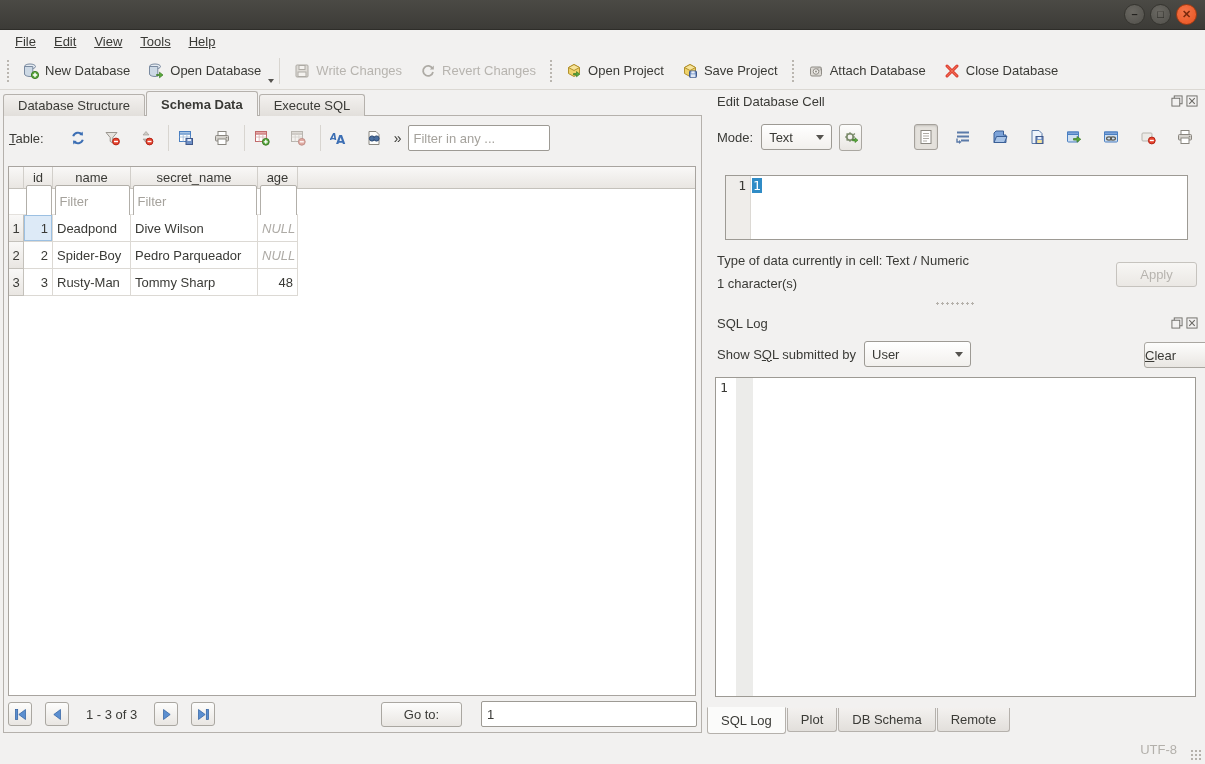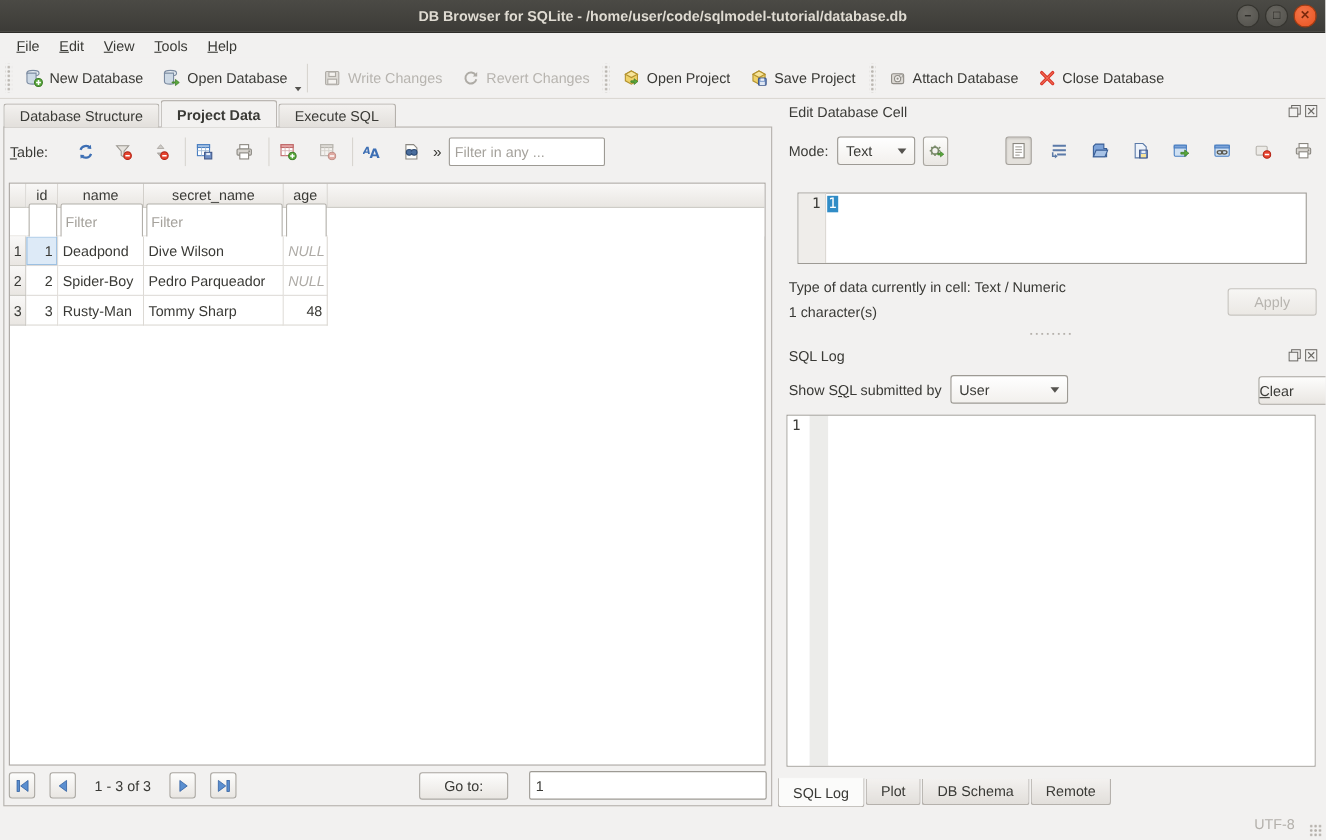--- a/index.html
+++ b/index.html
@@ -12,21 +12,21 @@
     display:flex; align-items:center; justify-content:center; }
   #titlebar .title { color:#dfdbd2; font-weight:bold; font-size:13px; }
   .winbtns { position:absolute; right:8px; top:4px; display:flex; gap:5px; }
   .winbtn { width:21px; height:21px; border-radius:50%; background:radial-gradient(circle at 40% 35%, #6a6862, #504f4a);
     border:1px solid #35342f; color:#23221e; display:flex; align-items:center; justify-content:center;
     font-size:11px; font-weight:bold; line-height:1; }
   .winbtn.close { background:radial-gradient(circle at 40% 35%, #f4764a, #e9521f); border-color:#a33b12; color:#7c2a0d; }
 
   
   #menubar { position:absolute; left:0; top:30px; width:1205px; height:22px; background:#f2f1f0;
-    display:flex; align-items:center; padding-left:6px; }
+    display:flex; align-items:center; padding-left:6px;text-decoration:underline; }
   .menu-item { padding:2px 9px; }
 
   
   #toolbar { position:absolute; left:0; top:52px; width:1205px; height:38px; background:#f2f1f0;
     border-bottom:1px solid #dbd8d3; display:flex; align-items:center; padding:0 2px; }
   .handle { width:6px; height:26px; margin:0 3px;
     background-image:radial-gradient(#bab6b0 1px, transparent 1.3px); background-size:4px 4px; background-position:1px 1px; }
   .sep { width:1px; height:26px; background:#d8d5d0; margin:0 5px; }
   .btn-tool { display:flex; align-items:center; gap:6px; padding:0 9px; height:30px; white-space:nowrap; }
   .btn-tool.disabled { color:#b7b4af; }
@@ -124,21 +124,20 @@
   .encoding { margin-left:auto; margin-right:28px; color:#b3b0ab; }
   .grip { position:absolute; right:3px; bottom:3px; width:12px; height:12px;
     background-image:radial-gradient(#b5b1ab 1px, transparent 1.3px); background-size:4px 4px; }
 
   u { text-decoration:underline; }
 </style>
 </head>
 <body>
 
 <div id="titlebar">
-  <span class="title">DB Browser for SQLite - /home/user/code/sqlmodel-tutorial/database.db</span>
   <div class="winbtns">
     <div class="winbtn">–</div>
     <div class="winbtn">□</div>
     <div class="winbtn close">✕</div>
   </div>
 </div>
 
 <div id="menubar">
   <span class="menu-item"><u>F</u>ile</span>
   <span class="menu-item"><u>E</u>dit</span>
@@ -228,21 +227,21 @@
       <path d="M3 3l10 10M13 3L3 13" stroke="#d93025" stroke-width="3" stroke-linecap="round"></path>
       <path d="M3 3l10 10M13 3L3 13" stroke="#ef6a52" stroke-width="1.2" stroke-linecap="round"></path>
     </svg>
     <span>Close Database</span>
   </div>
 </div>
 
 <div id="left-panel">
   <div class="tabs-row">
     <div class="tab">Database Structure</div>
-    <div class="tab active">Project Data</div>
+    <div class="tab active">Schema Data</div>
     <div class="tab">Execute SQL</div>
   </div>
 
   <div class="page">
 
     <div class="browse-controls">
       <span style="margin-right:6px;"><u>T</u>able:</span>
 
       <div class="tbtn" style="margin-left:16px;">
         <svg class="icon16" viewBox="0 0 16 16">

